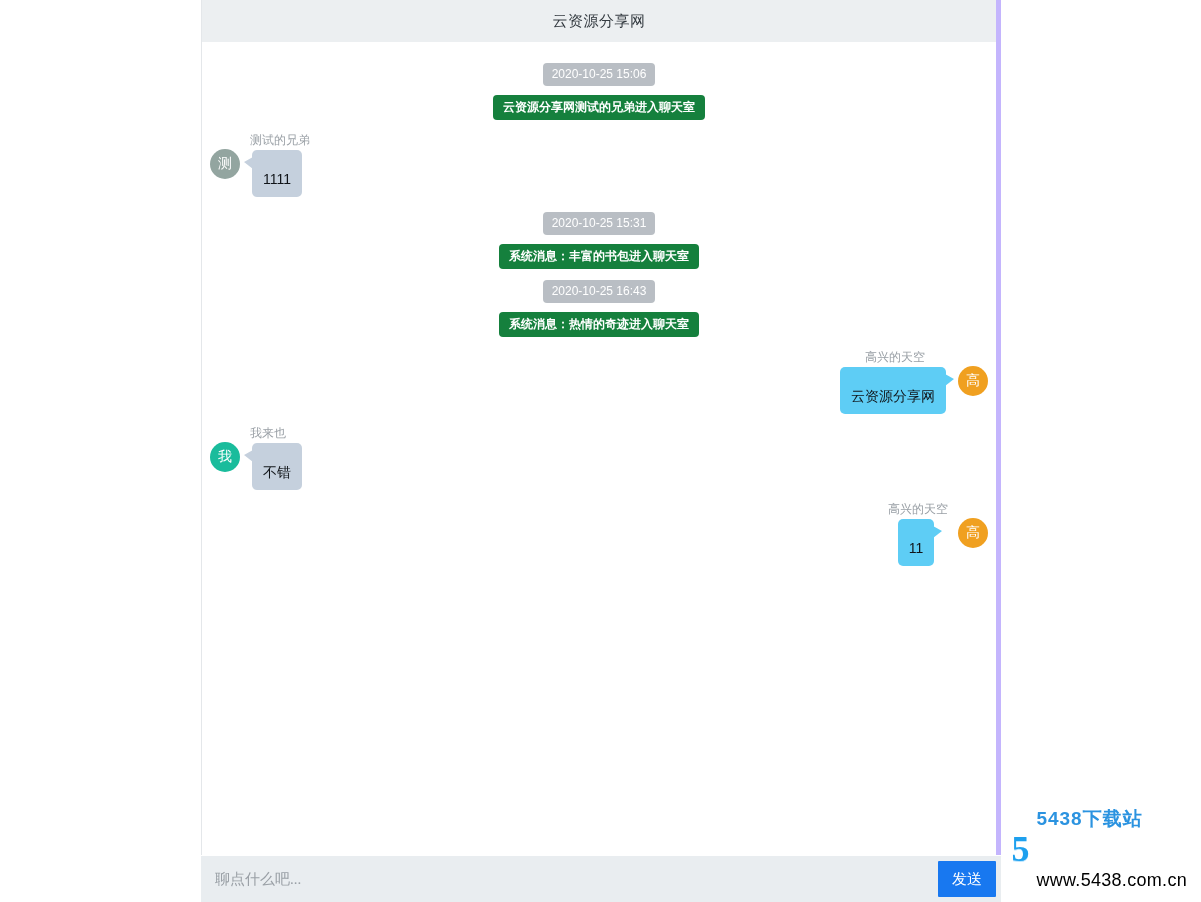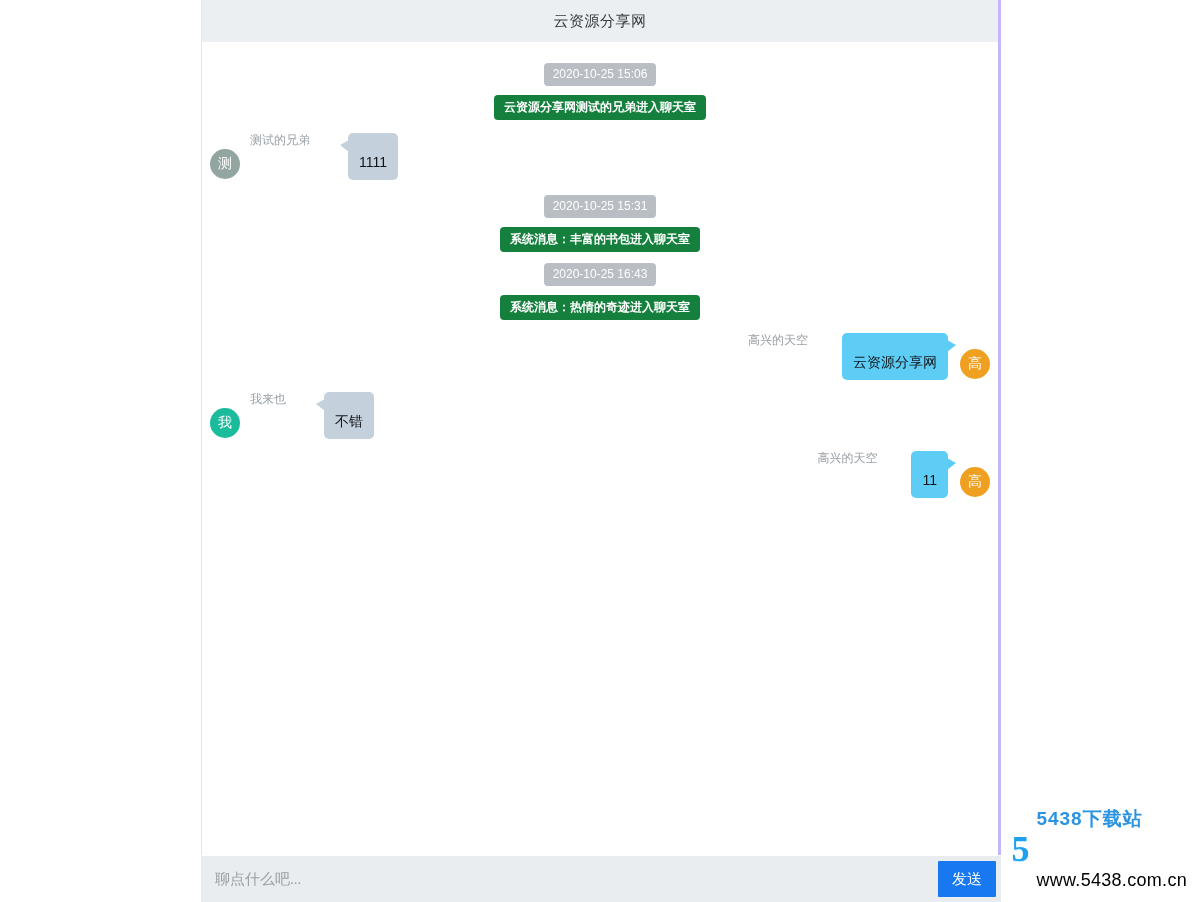--- a/index.html
+++ b/index.html
@@ -22,21 +22,21 @@
 
   
   .chat-panel {
     position: absolute;
     left: 201px;
     top: 0;
     width: 800px;
     height: 855px;
     background: #ffffff;
     border-left: 1px solid #e4e7ea;
-    border-right: 3px solid #c4b5fd;
+    border-right: 5px solid #c4b5fd;
     box-sizing: border-box;
   }
 
   .chat-header {
     height: 42px;
     background: #eceff1;
     display: flex;
     align-items: center;
     justify-content: center;
     box-sizing: border-box;
@@ -118,26 +118,25 @@
     display: flex;
     align-items: center;
     justify-content: center;
     box-sizing: border-box;
   }
   .msg-row.left .avatar { margin-top: 16px; }
   .msg-row.right .avatar { margin-top: 16px; }
 
   .msg-col {
     display: flex;
-    flex-direction: row;
+    flex-direction: column;
     max-width: 560px;
-    gap: 32px;
   }
   .msg-row.left .msg-col { align-items: flex-start; margin-left: 8px; }
-  .msg-row.right .msg-col { align-items: flex-start; margin-right: 8px; }
+  .msg-row.right .msg-col { align-items: center; margin-right: 8px; }
 
   .nickname {
     font-size: 12px;
     color: #9aa0a6;
     line-height: 14px;
     margin-bottom: 3px;
     padding: 0 2px;
     white-space: nowrap;
   }
 

